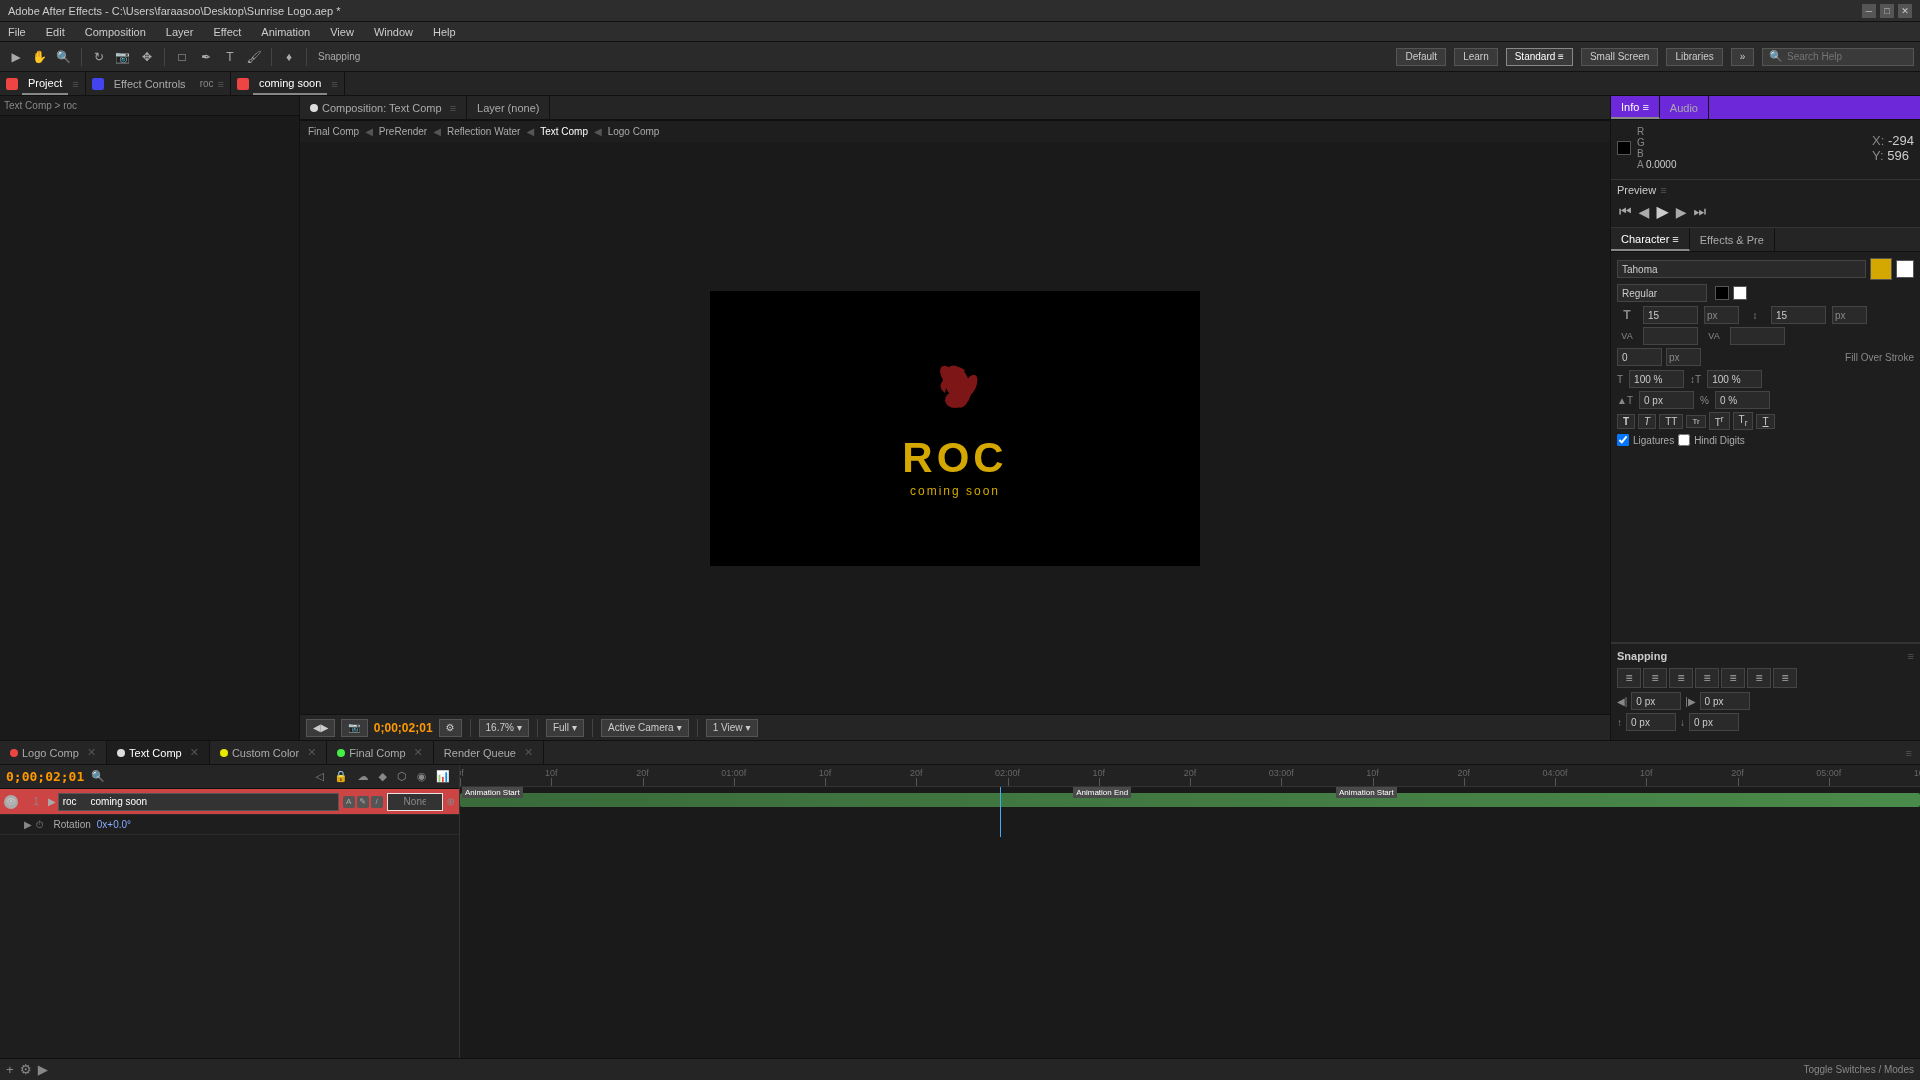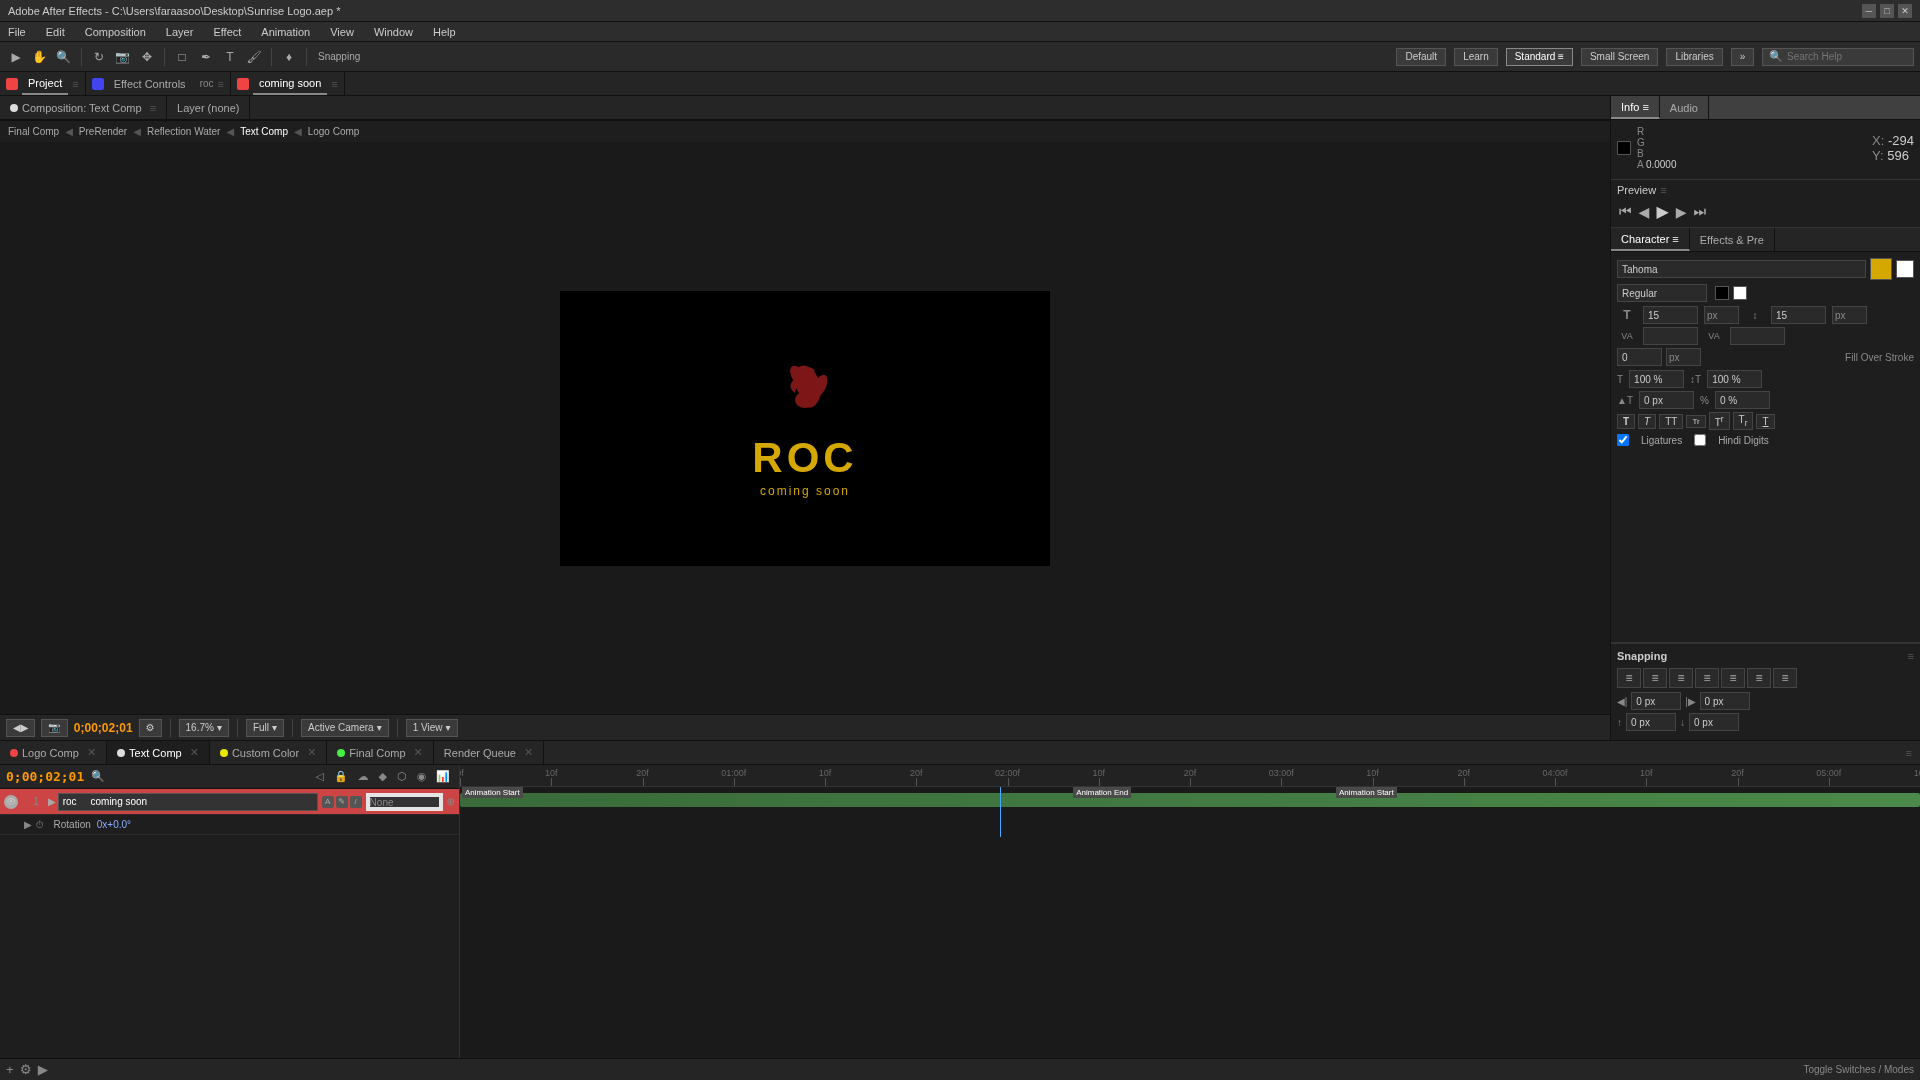--- a/index.html
+++ b/index.html
@@ -57,21 +57,21 @@
     .comp-crumb-sep { color: #555; }
 
     
     #viewer-controls { height: 26px; background: #252525; display: flex; align-items: center; padding: 0 6px; gap: 6px; font-size: 10px; border-top: 1px solid #111; }
     .vc-btn { background: #3a3a3a; border: 1px solid #555; color: #ccc; font-size: 10px; padding: 1px 6px; cursor: pointer; height: 18px; display: flex; align-items: center; gap: 3px; }
     .vc-time { color: #f90; font-size: 12px; font-weight: bold; }
     .vc-separator { width: 1px; height: 18px; background: #444; margin: 0 2px; }
 
     
     #right-panel { width: 310px; background: #1e1e1e; border-left: 1px solid #111; display: flex; flex-direction: column; }
-    #right-panel-tabs { height: 24px; background: #404040; display: flex; align-items: center; border-bottom: 1px solid #111; }
+    #right-panel-tabs { height: 24px; background: #6d28d9; display: flex; align-items: center; border-bottom: 1px solid #111; }
     .right-tab { padding: 0 10px; height: 100%; display: flex; align-items: center; font-size: 11px; color: #aaa; cursor: pointer; border-right: 1px solid #111; }
     .right-tab.active { color: #fff; border-bottom: 2px solid #888; }
 
     #info-section { padding: 6px; border-bottom: 1px solid #333; }
     .info-row { display: flex; align-items: center; gap: 6px; margin-bottom: 3px; font-size: 10px; }
     .color-swatch { width: 14px; height: 14px; background: #000; border: 1px solid #555; }
 
     #preview-section { padding: 4px 6px; border-bottom: 1px solid #333; }
     .preview-header { font-size: 11px; color: #ccc; margin-bottom: 4px; display: flex; align-items: center; gap: 4px; }
     .preview-controls { display: flex; gap: 3px; align-items: center; }
@@ -89,21 +89,21 @@
     .char-input { background: #2a2a2a; border: 1px solid #444; color: #ccc; font-size: 10px; height: 18px; padding: 0 4px; width: 55px; }
 
     .stroke-row { display: flex; align-items: center; gap: 4px; margin-bottom: 4px; font-size: 10px; color: #888; }
     .stroke-input { background: #2a2a2a; border: 1px solid #444; color: #ccc; font-size: 10px; height: 18px; padding: 0 4px; width: 45px; }
     .text-style-row { display: flex; align-items: center; gap: 3px; margin-bottom: 4px; }
     .ts-btn { background: #2a2a2a; border: 1px solid #444; color: #ccc; font-size: 10px; padding: 1px 5px; cursor: pointer; }
     .ts-btn.bold { font-weight: bold; }
     .ts-btn.italic { font-style: italic; }
     .ts-btn.small { font-size: 8px; }
 
-    .checkbox-row { display: flex; align-items: center; gap: 12px; font-size: 10px; color: #aaa; margin-bottom: 3px; }
+    .checkbox-row { display: flex; align-items: center; gap: 4px; font-size: 10px; color: #aaa; margin-bottom: 3px; }
     .checkbox-row input { width: 12px; height: 12px; }
 
     
     #bottom-panel { height: 340px; background: #1a1a1a; border-top: 1px solid #111; display: flex; flex-direction: column; position: absolute; bottom: 0; left: 0; right: 0; }
     #timeline-tabs { height: 24px; background: #252525; display: flex; align-items: center; border-bottom: 1px solid #111; }
     .tl-tab { display: flex; align-items: center; height: 100%; padding: 0 10px; font-size: 11px; color: #aaa; cursor: pointer; border-right: 1px solid #111; gap: 4px; }
     .tl-tab.active { background: #1e1e1e; color: #fff; }
     .tl-dot { width: 8px; height: 8px; border-radius: 50%; }
     .tl-dot.red { background: #e44; }
     .tl-dot.white { background: #ddd; }
@@ -119,21 +119,21 @@
 
     #tl-columns { height: 22px; background: #222; display: flex; align-items: center; padding: 0 4px; border-bottom: 1px solid #111; font-size: 10px; color: #777; }
     .tl-col { padding: 0 4px; }
 
     #tl-layers { flex: 1; overflow-y: auto; }
     .tl-layer { height: 26px; display: flex; align-items: center; padding: 0 4px; border-bottom: 1px solid #2a2a2a; gap: 4px; background: #cc4444; }
     .tl-layer.selected { background: #cc4444; }
     .layer-vis { width: 14px; height: 14px; border-radius: 50%; background: #888; cursor: pointer; display: flex; align-items: center; justify-content: center; font-size: 8px; }
     .layer-num { color: #888; font-size: 10px; width: 16px; text-align: center; }
     .layer-name-input { background: #333; border: 1px solid #555; color: #fff; font-size: 10px; height: 18px; padding: 0 4px; flex: 1; }
-    .layer-parent { background: #333; border: 4px solid #e5e5e5; color: #888; font-size: 10px; height: 18px; padding: 0 0; width: 77px; }
+    .layer-parent { background: #333; border: 1px solid #e5e5e5; color: #888; font-size: 10px; height: 18px; padding: 0 16px; width: 56px; }
     .layer-icons { display: flex; gap: 2px; align-items: center; }
     .li { width: 12px; height: 12px; background: #555; border-radius: 2px; display: flex; align-items: center; justify-content: center; font-size: 8px; color: #aaa; cursor: pointer; }
 
     #tl-sub-row { height: 20px; display: flex; align-items: center; padding: 0 4px 0 24px; background: #1e1e1e; border-bottom: 1px solid #2a2a2a; }
     .tl-prop { color: #aaa; font-size: 10px; padding: 0 6px; }
 
     
     #tl-ruler { height: 22px; background: #222; border-bottom: 1px solid #333; position: relative; overflow: hidden; }
     #tl-bars-area { flex: 1; position: relative; overflow: hidden; }
     .tl-playhead { position: absolute; top: 0; bottom: 0; width: 1px; background: #4af; z-index: 10; }
@@ -227,20 +227,28 @@
   </div>
   <div class="panel-tab-group">
     <span class="panel-icon"></span>
     <span class="panel-tab active">coming soon</span>
     <span style="color:#555; font-size:11px;">≡</span>
   </div>
 </div>
 
 <div id="main-layout" style="position:relative; height: calc(1080px - 22px - 20px - 30px - 24px - 340px);">
 
+  <div id="left-panel">
+    <div id="breadcrumb-bar">
+      <span>Text Comp &gt; roc</span>
+    </div>
+    <div id="project-content" style="flex:1; background:#1a1a1a;">
+      
+    </div>
+  </div>
 
   <div id="center-panel">
 
     <div id="composition-tabs">
       <div class="comp-tab">
         <span class="tab-dot white"></span>
         <span>Composition: Text Comp</span>
         <span style="color:#555; margin-left:4px;">≡</span>
       </div>
       <div class="comp-tab">

